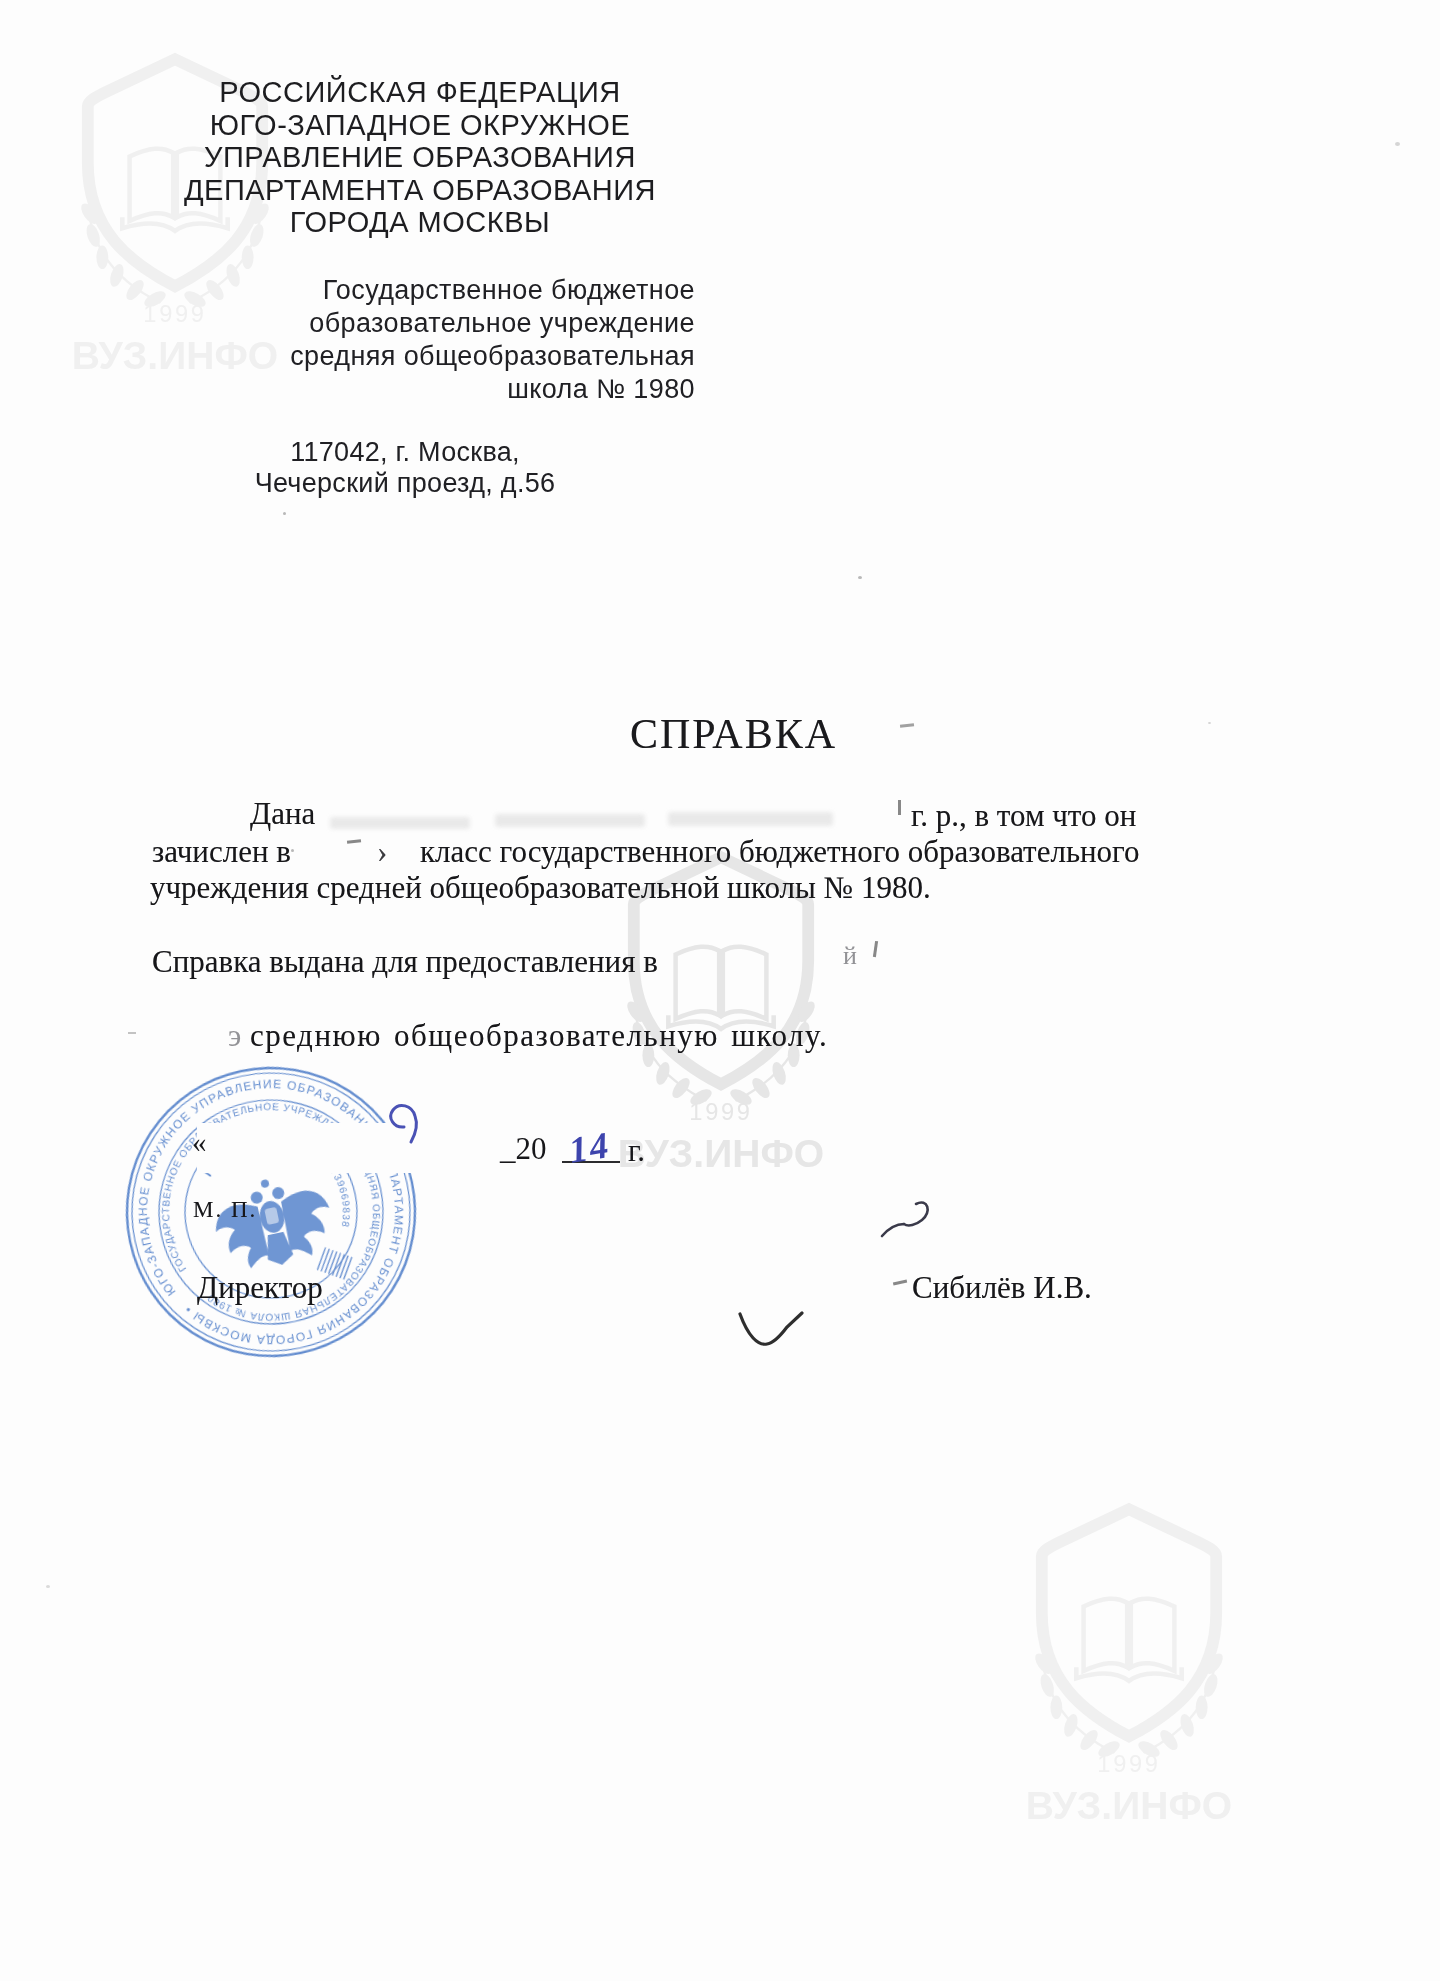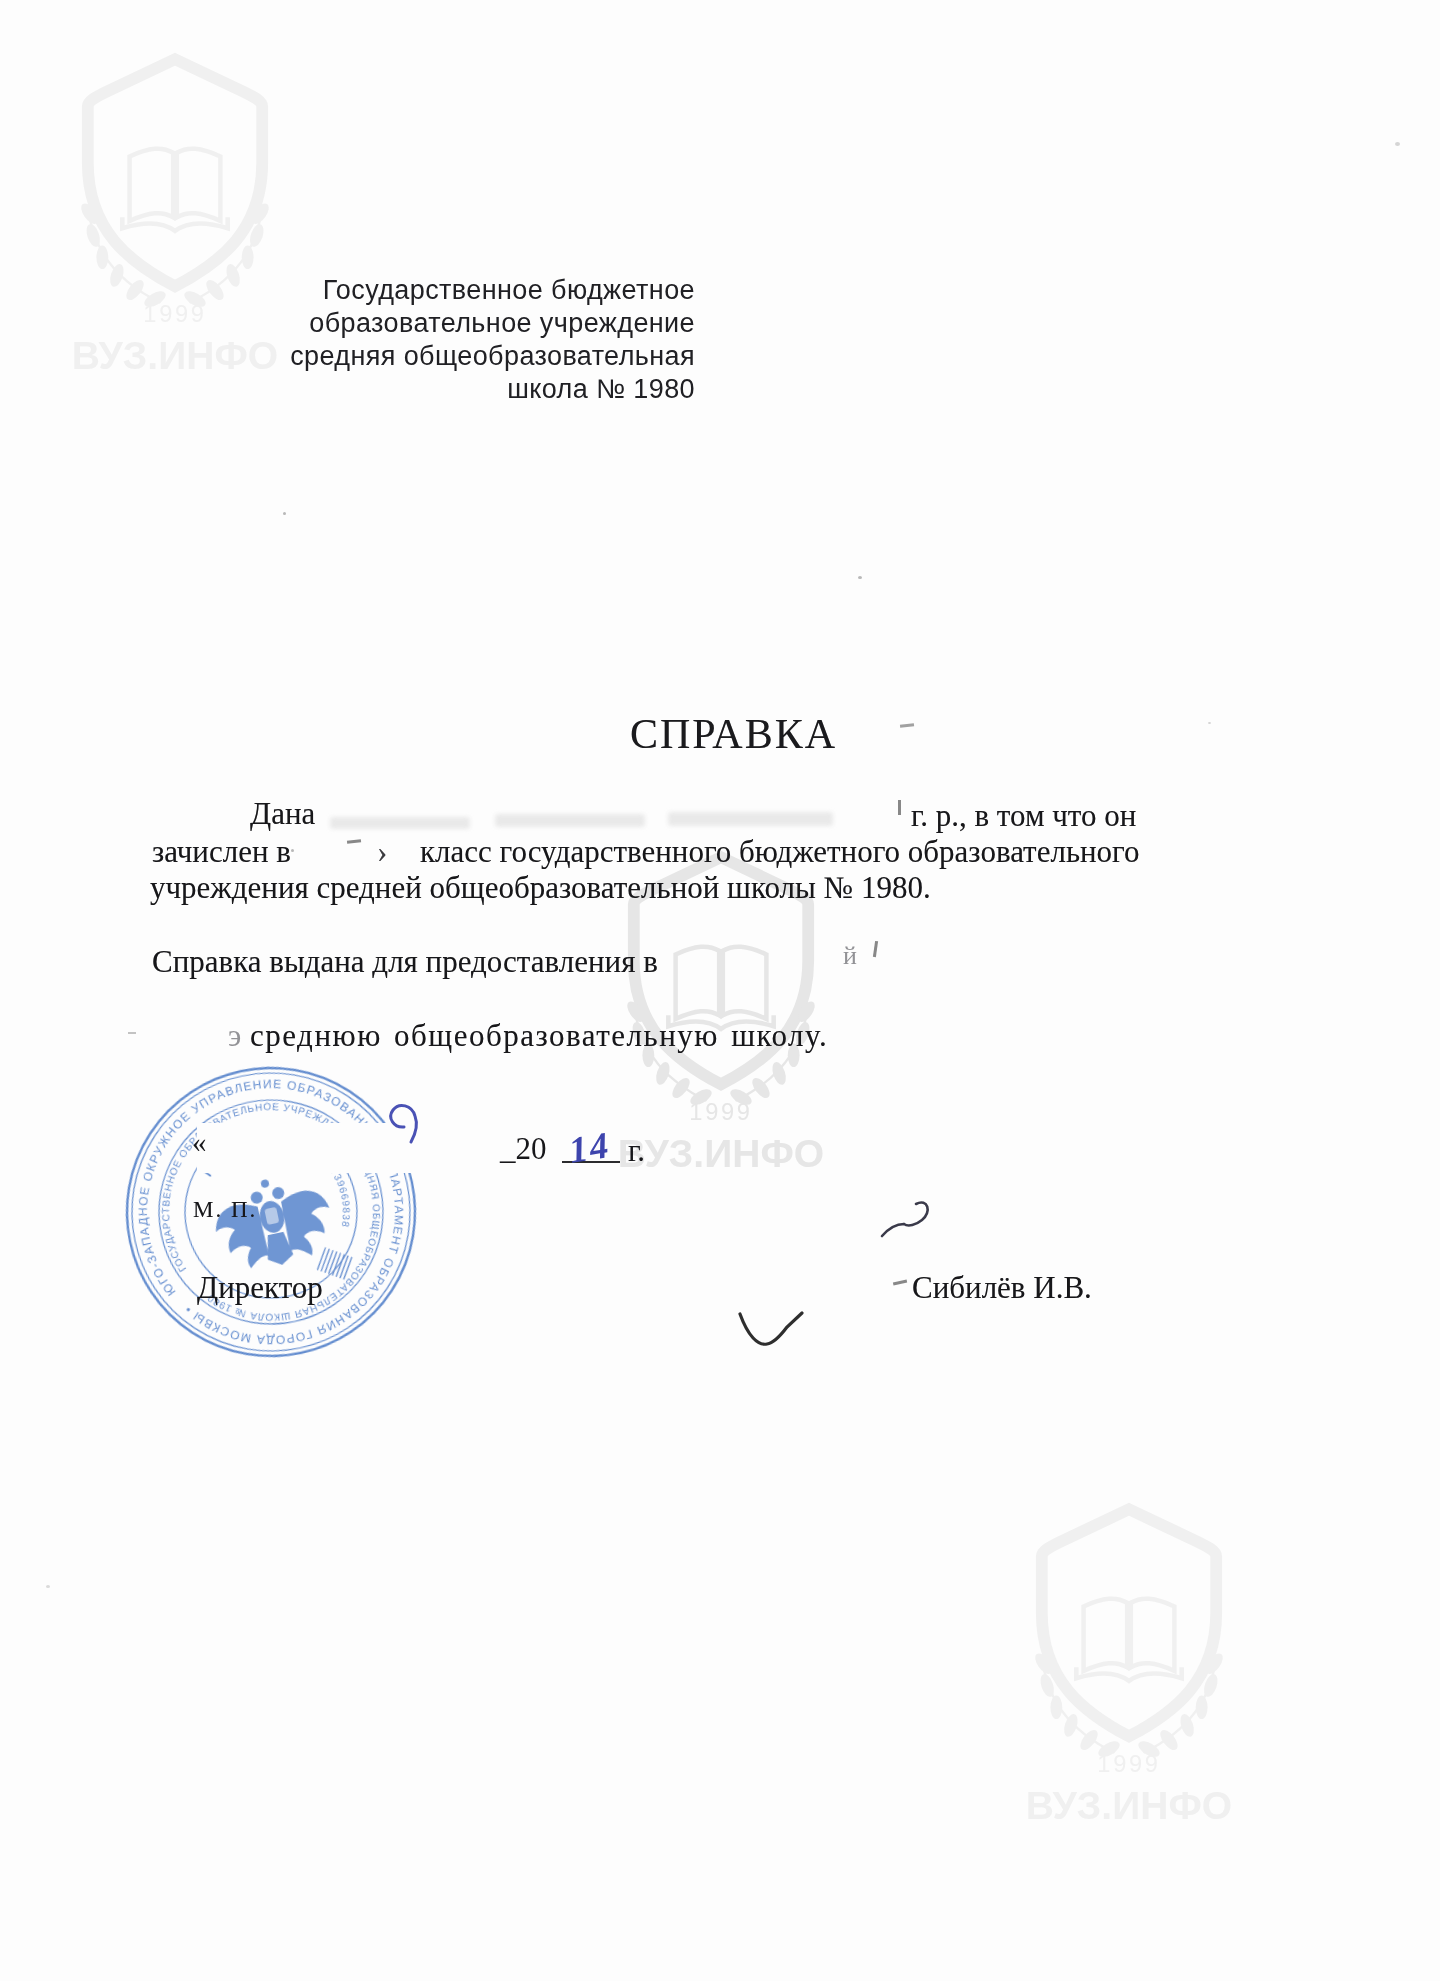--- a/index.html
+++ b/index.html
@@ -136,28 +136,39 @@
         <ellipse cx="200" cy="226" rx="6.5" ry="13"></ellipse>
         <ellipse cx="184" cy="246" rx="6.5" ry="13" transform="rotate(-18 184 246)"></ellipse>
         <ellipse cx="164" cy="262" rx="6.5" ry="13" transform="rotate(-38 164 262)"></ellipse>
         <ellipse cx="142" cy="272" rx="6.5" ry="13" transform="rotate(-60 142 272)"></ellipse>
         <text x="120" y="297" text-anchor="middle" font-family="Liberation Sans, sans-serif" font-size="26" letter-spacing="3">1999</text>
         <text x="120" y="349" text-anchor="middle" font-family="Liberation Sans, sans-serif" font-size="43" font-weight="bold">ВУЗ.ИНФО</text>
       </g>
     </svg>
   </div>
 
+  <div class="head-block">
+    <div>РОССИЙСКАЯ ФЕДЕРАЦИЯ</div>
+    <div>ЮГО-ЗАПАДНОЕ ОКРУЖНОЕ</div>
+    <div>УПРАВЛЕНИЕ ОБРАЗОВАНИЯ</div>
+    <div>ДЕПАРТАМЕНТА ОБРАЗОВАНИЯ</div>
+    <div>ГОРОДА МОСКВЫ</div>
+  </div>
 
   <div class="school-block">
     <div>Государственное бюджетное</div>
     <div>образовательное учреждение</div>
     <div>средняя общеобразовательная</div>
     <div>школа № 1980</div>
   </div>
 
+  <div class="addr-block">
+    <div>117042, г. Москва,</div>
+    <div>Чечерский проезд, д.56</div>
+  </div>
 
   <div class="doc-title">СПРАВКА</div>
 
   <div class="bodyline" style="left:250px;top:796px;">Дана</div>
 
   <div class="smear" style="left:330px;top:817px;width:140px;height:12px;"></div>
   <div class="smear" style="left:495px;top:814px;width:150px;height:13px;"></div>
   <div class="smear" style="left:668px;top:812px;width:165px;height:14px;"></div>
   <div class="bar" style="left:898px;top:800px;width:2.5px;height:15px;"></div>
   <div class="bodyline" style="left:911px;top:798px;">г. р., в том что он</div>

